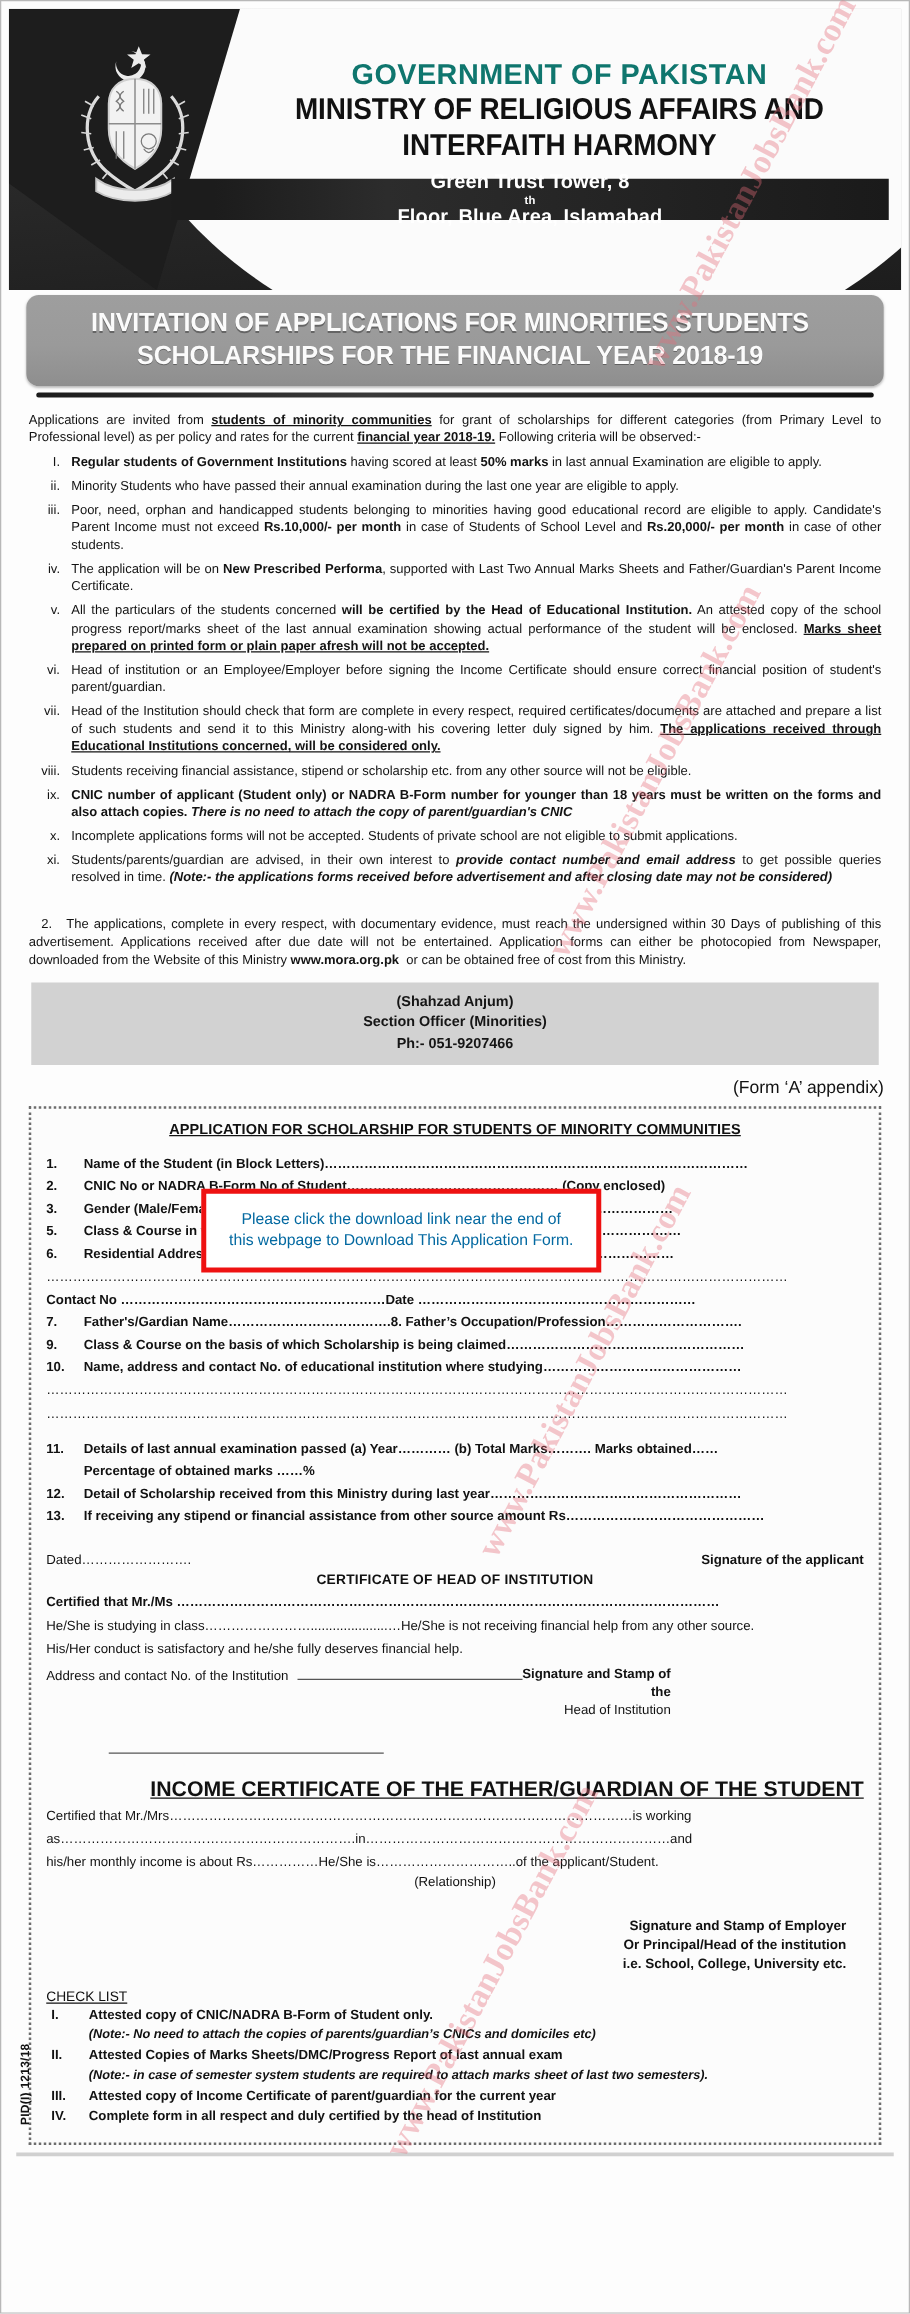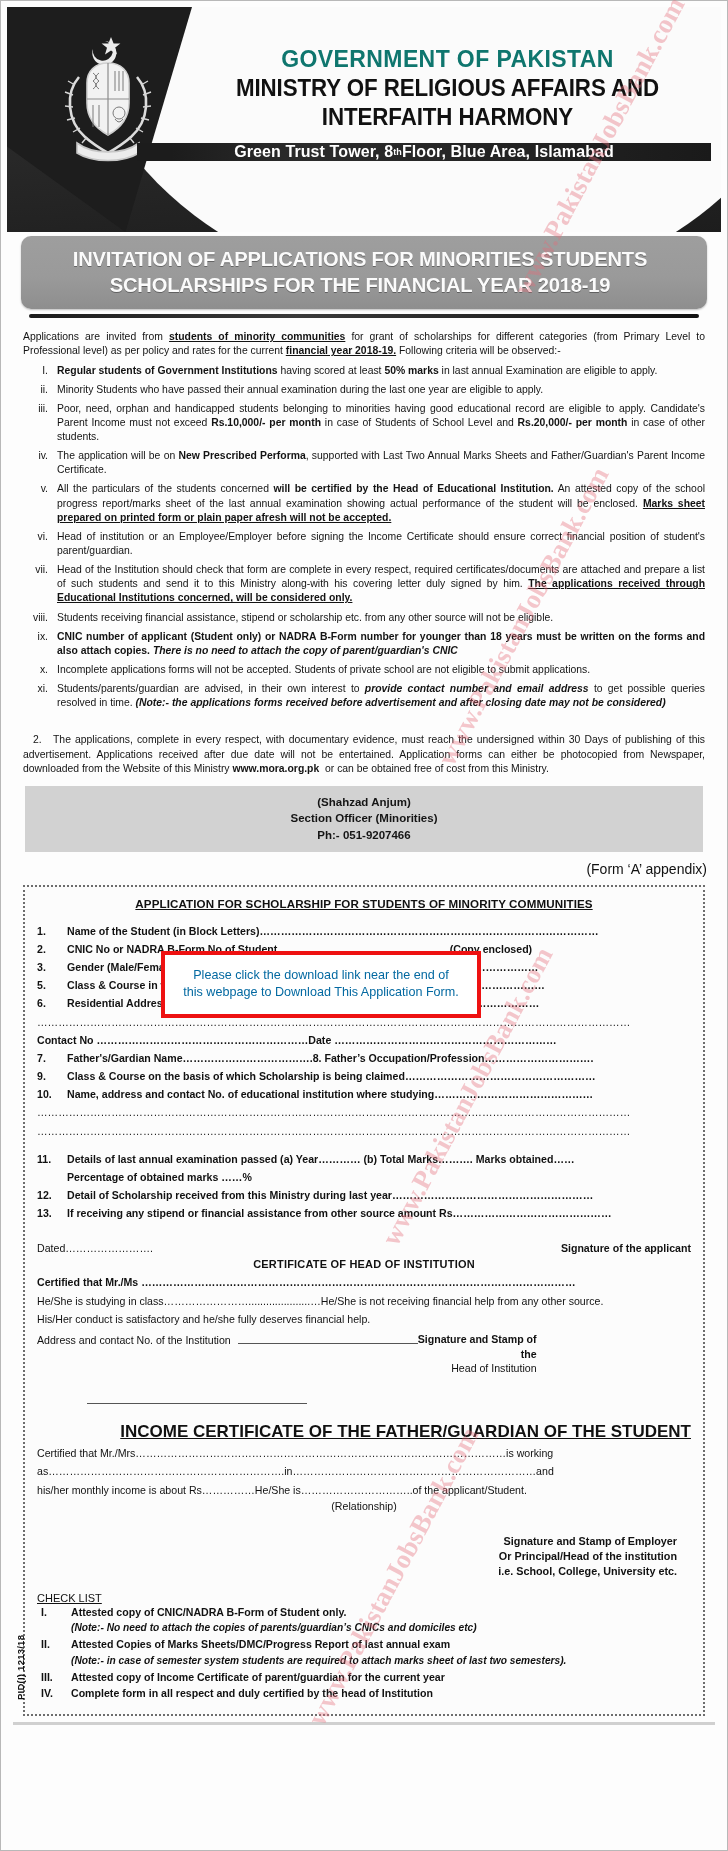--- a/index.html
+++ b/index.html
@@ -69,25 +69,25 @@
   }
   .hdr-line2, .hdr-line3 {
     font-size: 24px; font-weight: bold; letter-spacing: -.1px;
     color: #111; line-height: 1.22;
     font-family: "Liberation Sans Narrow","Liberation Sans", sans-serif;
     transform: scaleX(.93); transform-origin: center;
   }
   .addr-bar {
     position: absolute;
     left: 130px; right: 10px; top: 136px;
-    height: 18px; z-index: 6;
+    height: 33px; z-index: 6;
     background: linear-gradient(90deg,#1c1c1c 0%,#1c1c1c 6%,#2c2c2c 30%,#1a1a1a 100%);
     color: #ffffff;
     display: flex; align-items: center; justify-content: center;
-    font-size: 16px; font-weight: bold; letter-spacing: .1px;
+    font-size: 16px; font-weight: bold; letter-spacing: .1px; flex-direction: column;
   }
   .addr-bar sup { font-size: 9px; vertical-align: super; }
 
   
   .banner {
     margin: 4px 14px 0 14px;
     background: linear-gradient(180deg,#9e9e9e 0%, #9a9a9a 55%, #8e8e8e 100%);
     border-radius: 10px;
     padding: 10px 24px 12px 16px;
     text-align: center;

